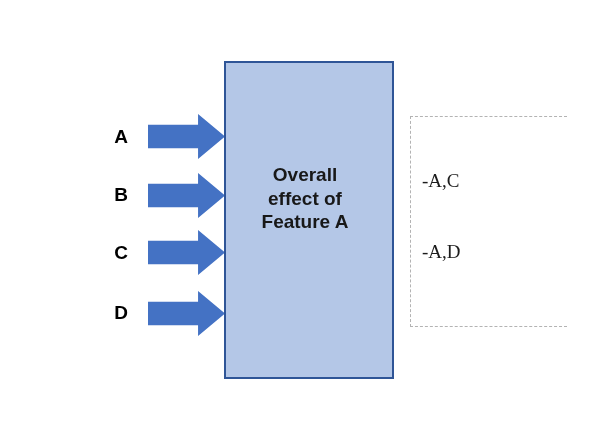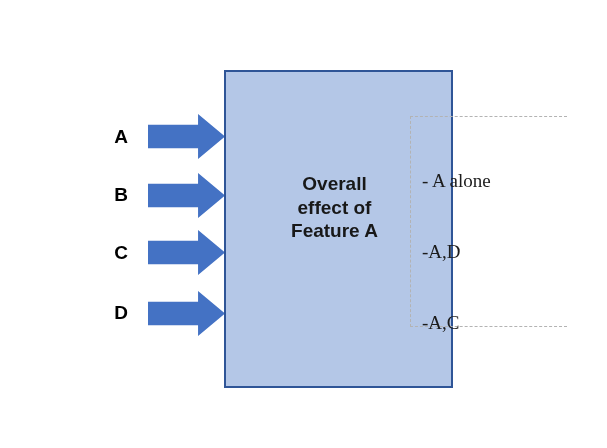--- a/index.html
+++ b/index.html
@@ -8,22 +8,22 @@
     width: 607px;
     height: 448px;
     background: #ffffff;
     overflow: hidden;
     font-family: "Liberation Sans", sans-serif;
   }
 
   
   .main-box {
     position: absolute;
-    left: 224px; top: 70px;
-    width: 229px; height: 318px;
+    left: 224px; top: 61px;
+    width: 170px; height: 318px;
     box-sizing: border-box;
     background: var(--box-fill, #b4c7e7);
     border: 2px solid var(--box-border, #2f5597);
   }
   .box-title {
     position: absolute;
     left: 0; right: 8px; top: 100px;
     text-align: center;
     font-weight: bold;
     font-size: 19px;
@@ -101,22 +101,21 @@
     <div class="box-title">
       <div>Overall</div>
       <div>effect of</div>
       <div>Feature A</div>
     </div>
   </div>
 
   <div class="outputs-frame"></div>
 
   <div class="outputs-list">
-    <div>- A alone</div>
+    <div>-A,C</div>
     <div>-A,D</div>
-    <div>-A,C</div>
     
     
     
     
   </div>
 
 </div>
 
 </body></html>

